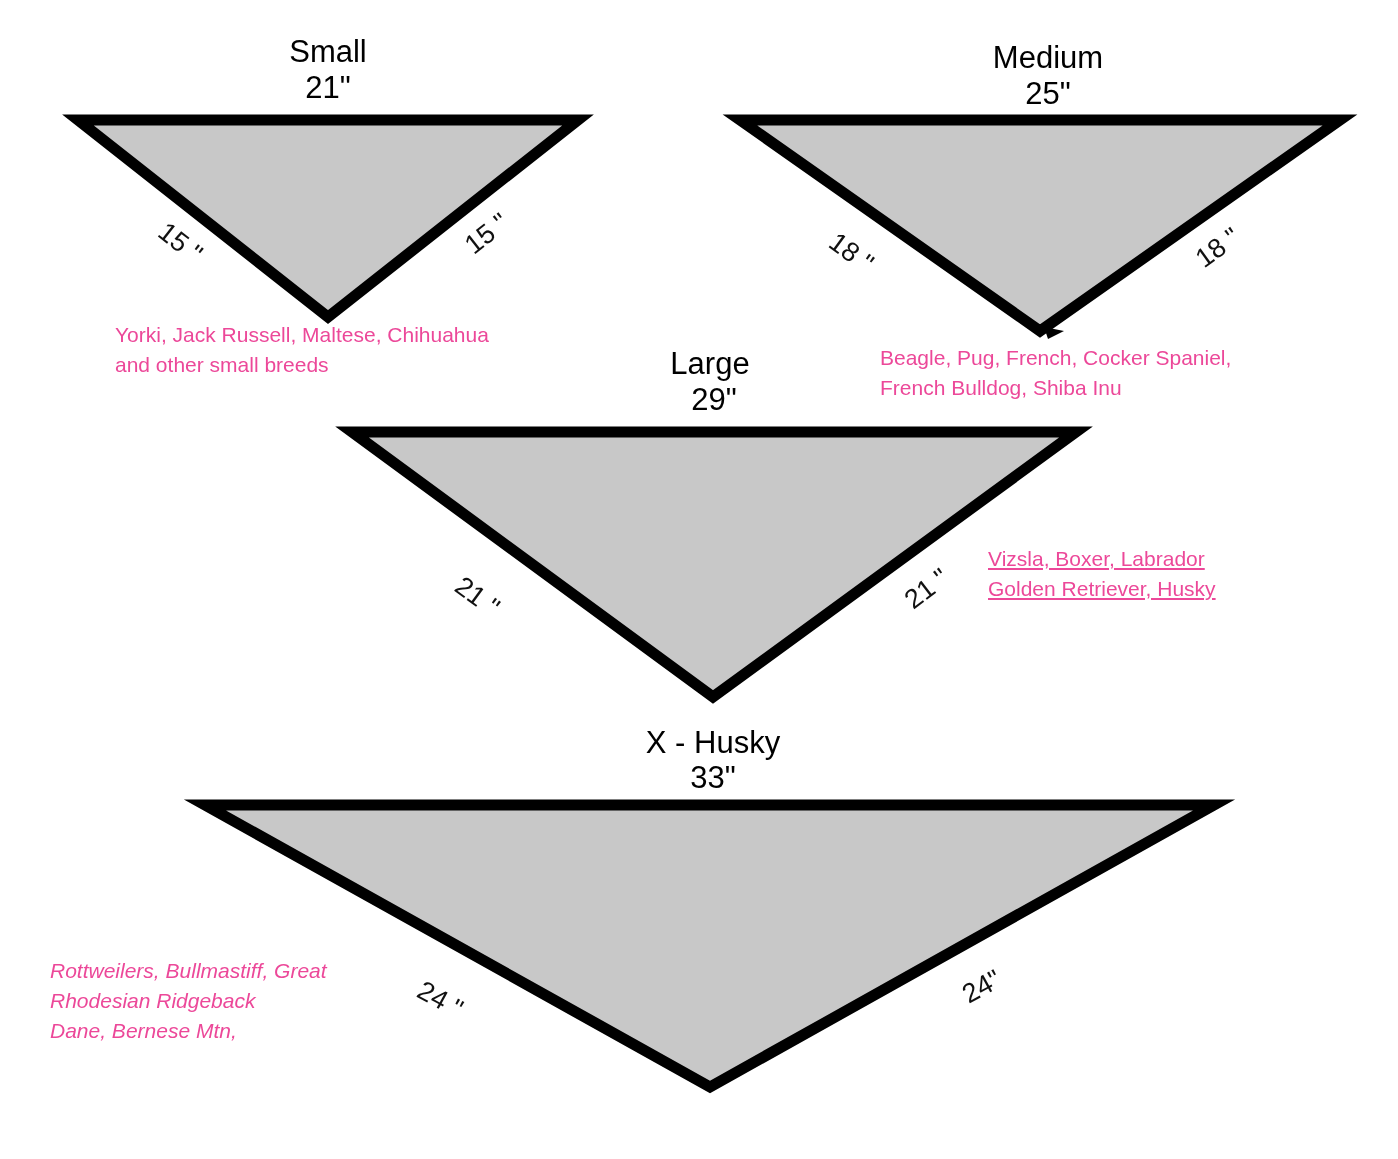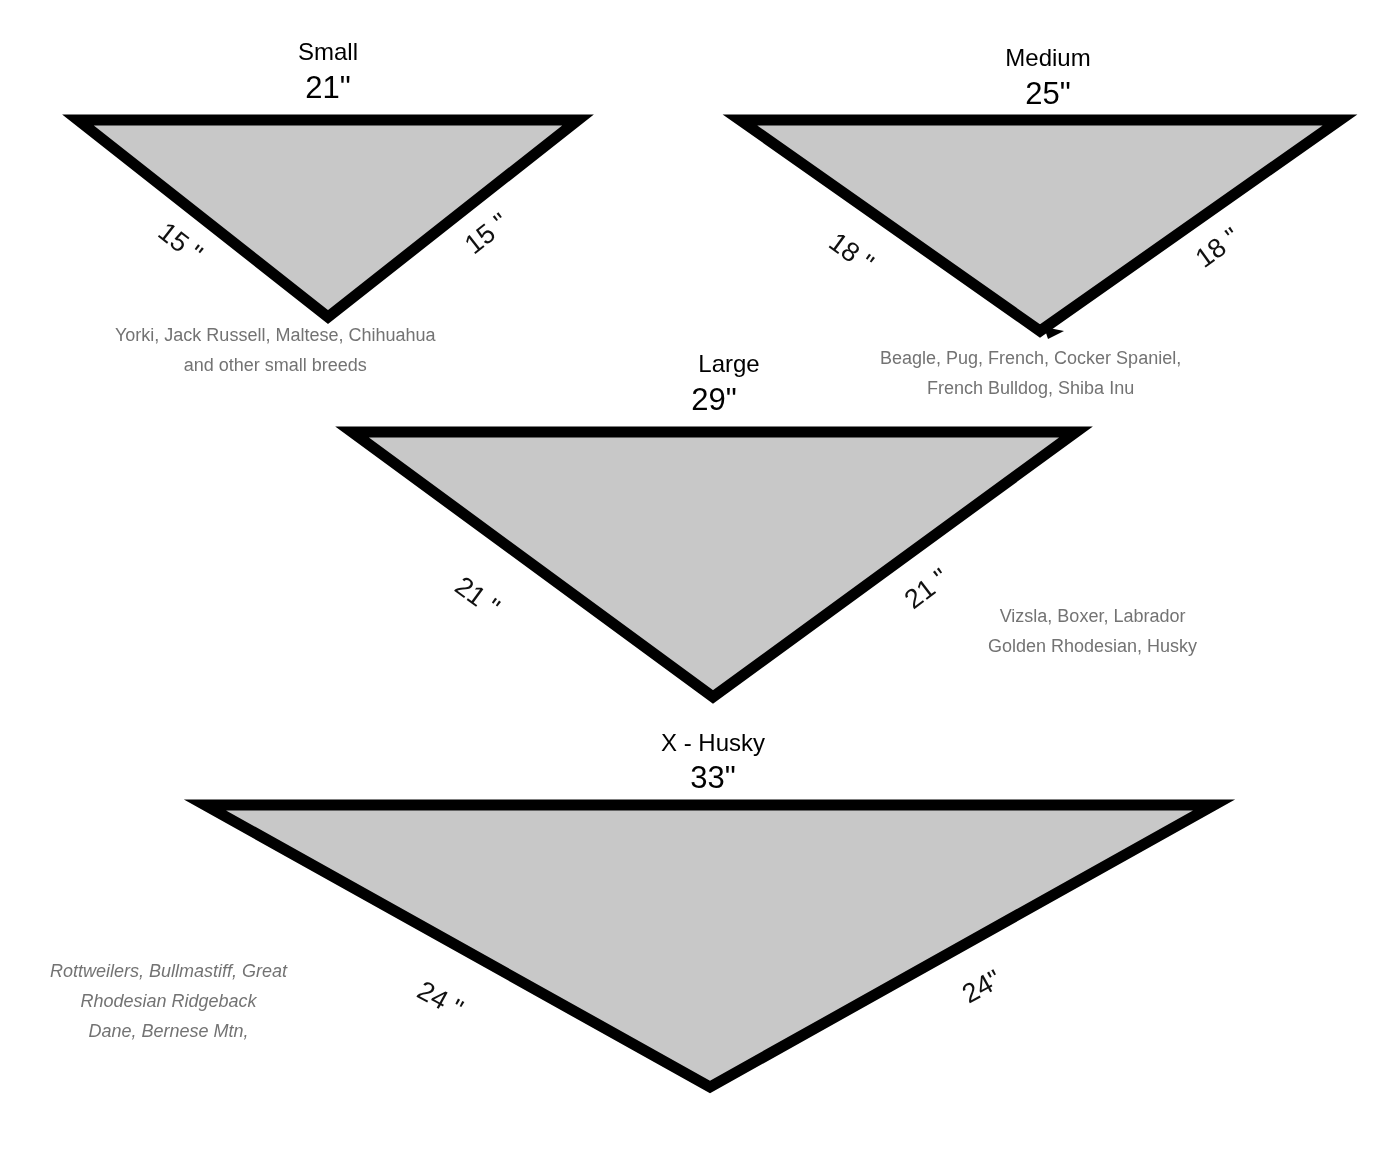--- a/index.html
+++ b/index.html
@@ -10,43 +10,42 @@
     height: 1159px;
     background: #ffffff;
     font-family: "Liberation Sans", sans-serif;
     color: #000000;
     overflow: hidden;
   }
   #tri-layer { position: absolute; left: 0; top: 0; }
   .tri { stroke: #000000; stroke-width: 11; stroke-linejoin: miter; stroke-miterlimit: 6; }
   .abs { position: absolute; }
   .size-title {
-    font-size: 24px;
+    font-size: 31px;
     line-height: 36px;
     transform: translateX(-50%);
     white-space: nowrap;
     text-align: center;
   }
   .size-neck {
     font-size: 31px;
     line-height: 36px;
     transform: translateX(-50%);
     white-space: nowrap;
   }
   .edge-label {
     font-size: 27px;
     white-space: nowrap;
     color: #111111;
   }
   .breeds {
-    font-size: 18px;
+    font-size: 21px;
     line-height: 30px;
-    color: #737373;
+    color: #ec4899;
     white-space: nowrap;
-    text-align: center;
   }
 </style>
 </head>
 <body>
 
 <div id="canvas">
 
   <svg id="tri-layer" width="1398" height="1159" viewBox="0 0 1398 1159">
     <polygon class="tri" points="78,120 578,120 328,317" fill="#c8c8c8"></polygon>
     <polygon class="tri" points="740,120 1340,120 1040,331" fill="#c8c8c8"></polygon>
@@ -71,27 +70,27 @@
     <div class="size-neck abs" style="left:1048px; top:76px;">25"</div>
     <div class="edge-label abs" style="left:851px; top:253px; transform:translate(-50%,-50%) rotate(36deg);">18 "</div>
     <div class="edge-label abs" style="left:1218px; top:248px; transform:translate(-50%,-50%) rotate(-36deg);">18 "</div>
     <div class="breeds abs" style="left:880px; top:343px;">
       <div>Beagle, Pug, French, Cocker Spaniel,</div>
       <div>French Bulldog, Shiba Inu</div>
     </div>
   </div>
 
   <div>
-    <div class="size-title abs" style="left:729px; top:346px;">Large</div>
+    <div class="size-title abs" style="left:710px; top:346px;">Large</div>
     <div class="size-neck abs" style="left:714px; top:382px;">29"</div>
     <div class="edge-label abs" style="left:477px; top:597px; transform:translate(-50%,-50%) rotate(36deg);">21 "</div>
     <div class="edge-label abs" style="left:927px; top:589px; transform:translate(-50%,-50%) rotate(-37deg);">21 "</div>
-    <div class="breeds abs" style="left:988px; top:601px;">
+    <div class="breeds abs" style="left:988px; top:544px;text-decoration:underline;">
       <div>Vizsla, Boxer, Labrador</div>
-      <div>Golden Rhodesian, Husky</div>
+      <div>Golden Retriever, Husky</div>
     </div>
   </div>
 
   <div>
     <div class="size-title abs" style="left:713px; top:725px;">X - Husky</div>
     <div class="size-neck abs" style="left:713px; top:760px;">33"</div>
     <div class="edge-label abs" style="left:440px; top:1000px; transform:translate(-50%,-50%) rotate(29deg);">24 "</div>
     <div class="edge-label abs" style="left:982px; top:987px; transform:translate(-50%,-50%) rotate(-29deg);">24"</div>
     <div class="breeds abs" style="left:50px; top:956px;font-style:italic;">
       <div>Rottweilers, Bullmastiff, Great</div>

